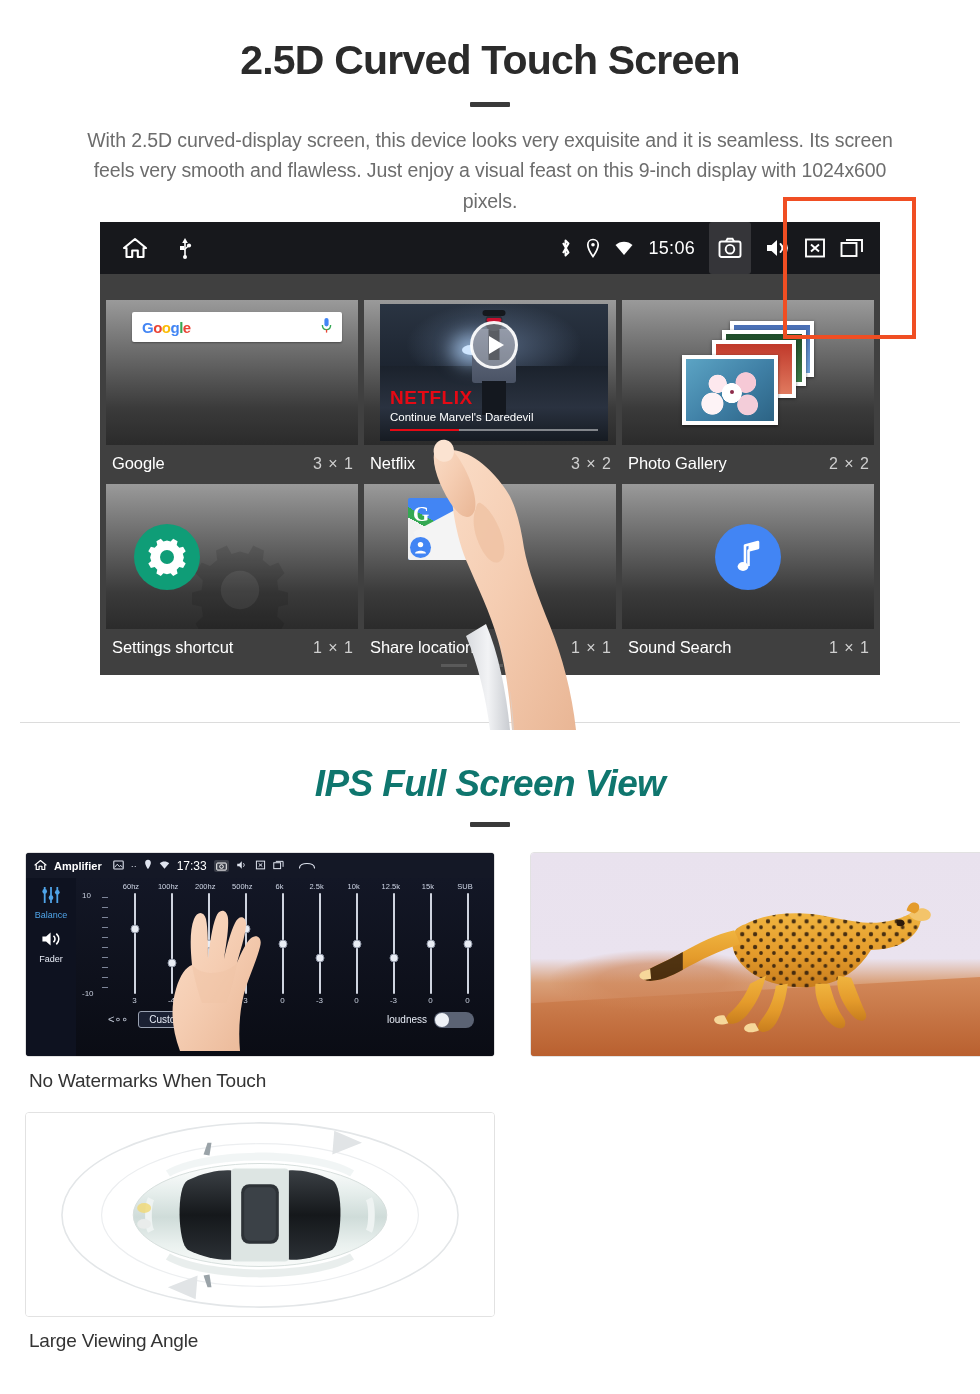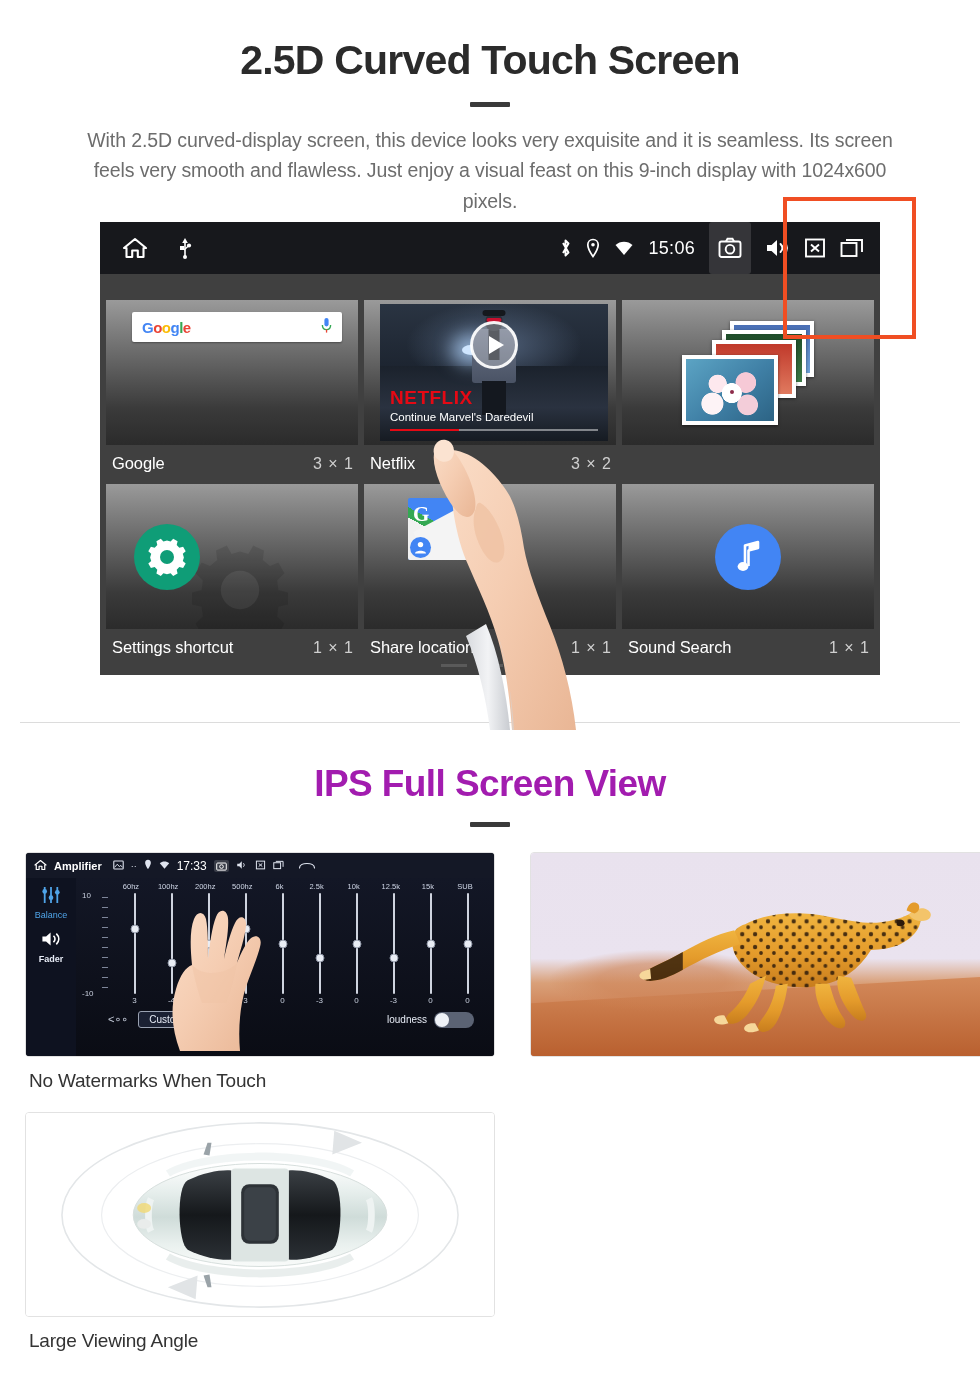--- a/index.html
+++ b/index.html
@@ -205,22 +205,22 @@
   .badge-rule{width:30px;height:4px;background:#fff;margin:12px 0 4px;}
   .badge-n{color:#fff;font-size:57px;font-weight:bold;line-height:1;font-style:italic;letter-spacing:-2px;}
 
   .divider{
     position:absolute;left:20px;top:722px;width:940px;height:1px;background:#dcdcdc;
   }
 
   
   .sec2 { position:absolute; top:723px; left:0; width:980px; }
   .h2 {
-    text-align:center;font-size:37px;font-weight:bold;color:#a21caf;
-    padding-top:40px;letter-spacing:-.6px;
+    text-align:center;font-size:37px;font-weight:bold;color:#0f766e;
+    padding-top:40px;letter-spacing:-.6px;font-style:italic;
   }
   .rule2{width:40px;height:5px;background:#3a3a3a;margin:17px auto 0;border-radius:1px;}
 
   .grid2{
     display:grid;grid-template-columns:470px 470px;
     column-gap:35px;row-gap:14px;
     padding:25px 25px 0 25px;
   }
   .cardimg{
     width:470px;height:205px;border:1px solid #e2e2e2;border-radius:4px;
@@ -420,20 +420,24 @@
               <div class="ph p3">
                   <i></i>
                 </div>
               <div class="ph p2">
                   <i></i>
                 </div>
               <div class="ph p1">
                   <i></i>
                 </div>
             </div>
+          </div>
+          <div class="wlab">
+            <span>Photo Gallery</span>
+            <span class="dim">2 × 2</span>
           </div>
         </div>
       </div>
 
       <div class="wrow">
 
         <div class="wcell">
           <div class="wtile">
             <span class="gear-ghost">
               <svg width="120" height="120" viewBox="0 0 100 100">
@@ -584,21 +588,21 @@
                     <circle cx="4" cy="6" r="2.6" fill="#4fa4e8"></circle>
                     <circle cx="11" cy="13" r="2.6" fill="#4fa4e8"></circle>
                     <circle cx="18" cy="7" r="2.6" fill="#4fa4e8"></circle>
                   </svg></span>
               <span class="lbl">Balance</span>
               <span style="margin-top:8px;"><svg width="22" height="18" viewBox="0 0 25 22">
                     <path d="M2 8 L6.5 8 L12 3 L12 19 L6.5 14 L2 14 Z" fill="#fff"></path>
                     <path d="M15.5 7 C18 9.5 18 12.5 15.5 15" fill="none" stroke="#fff" stroke-width="2"></path>
                     <path d="M19 4.5 C23 8.5 23 13.5 19 17.5" fill="none" stroke="#fff" stroke-width="2"></path>
                   </svg></span>
-              <span class="lbl" style="color:#e6ebf5;font-weight:bold;">Fader</span>
+              <span class="lbl" style="color:#e6ebf5;">Fader</span>
             </div>
 
             <div class="amp-main">
               <div class="eq-heads" id="eq-heads">
                   <span>60hz</span>
                   <span>100hz</span>
                   <span>200hz</span>
                   <span>500hz</span>
                   <span>6k</span>
                   <span>2.5k</span>

